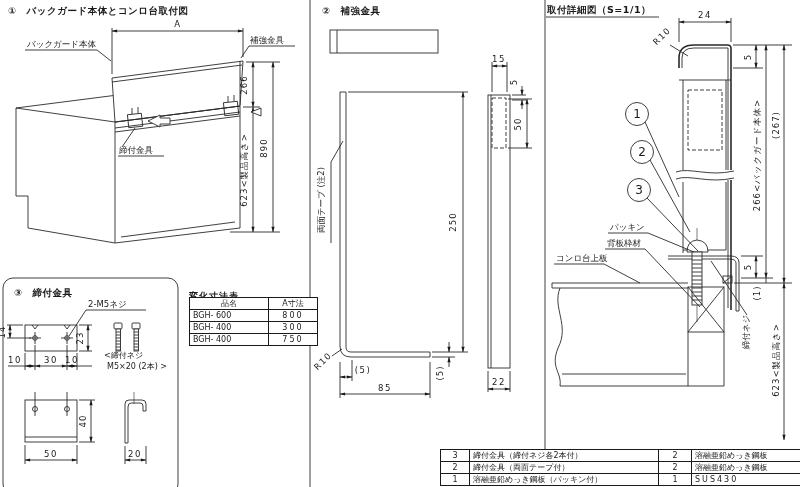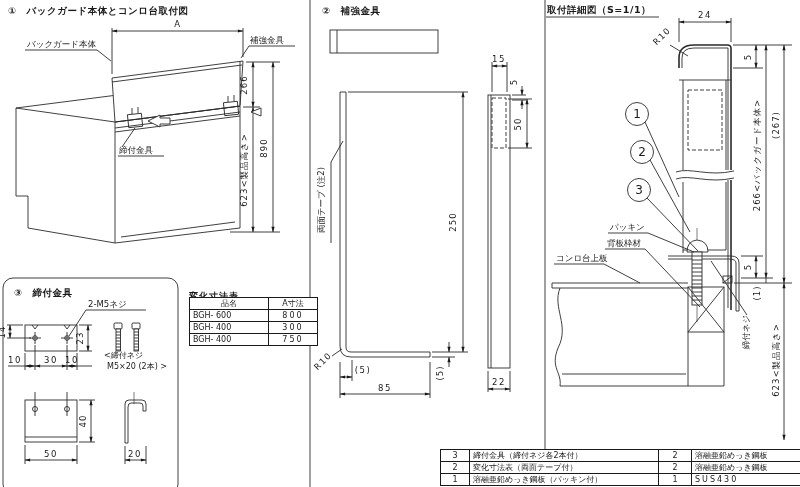--- a/index.html
+++ b/index.html
@@ -360,21 +360,21 @@
 <table class="htable" style="left:440px;top:449px;width:362px;">
   <tbody>
         <tr>
     <td style="width:22px" class="ctr">3</td>
     <td style="width:182px">締付金具（締付ネジ各2本付）</td>
     <td style="width:26px" class="ctr">2</td>
     <td>溶融亜鉛めっき鋼板</td>
   </tr>
   <tr>
     <td class="ctr">2</td>
-    <td>変化寸法表（両面テープ付）</td>
+    <td>締付金具（両面テープ付）</td>
     <td class="ctr">2</td>
     <td>溶融亜鉛めっき鋼板</td>
   </tr>
   <tr>
     <td class="ctr">1</td>
     <td>溶融亜鉛めっき鋼板（パッキン付）</td>
     <td class="ctr">1</td>
     <td style="letter-spacing:2px">SUS430</td>
   </tr>
 </tbody>

